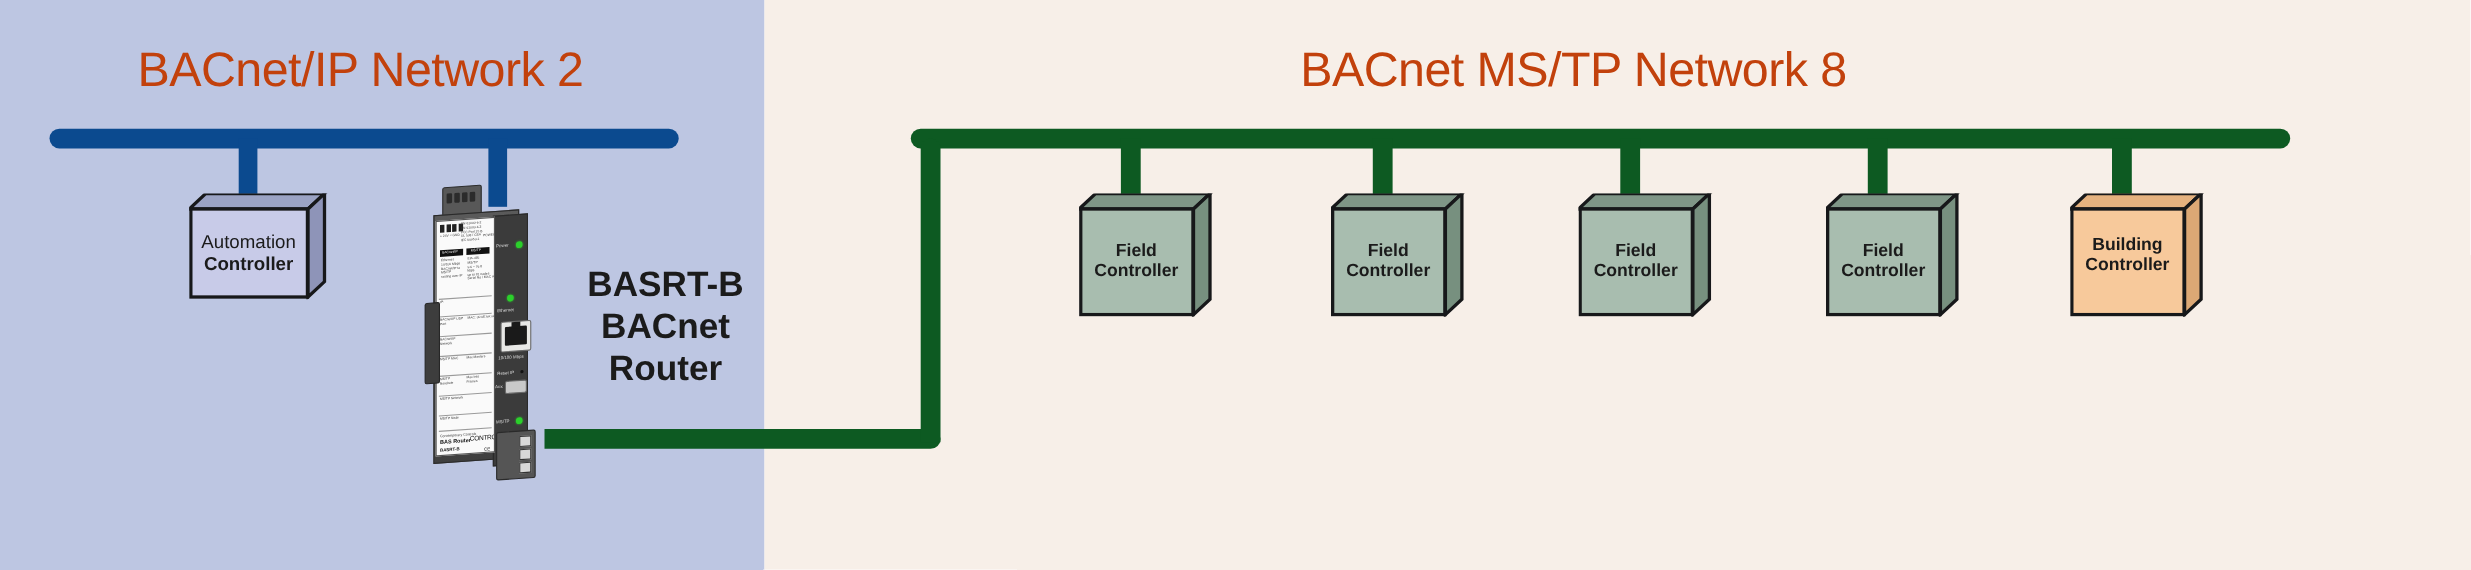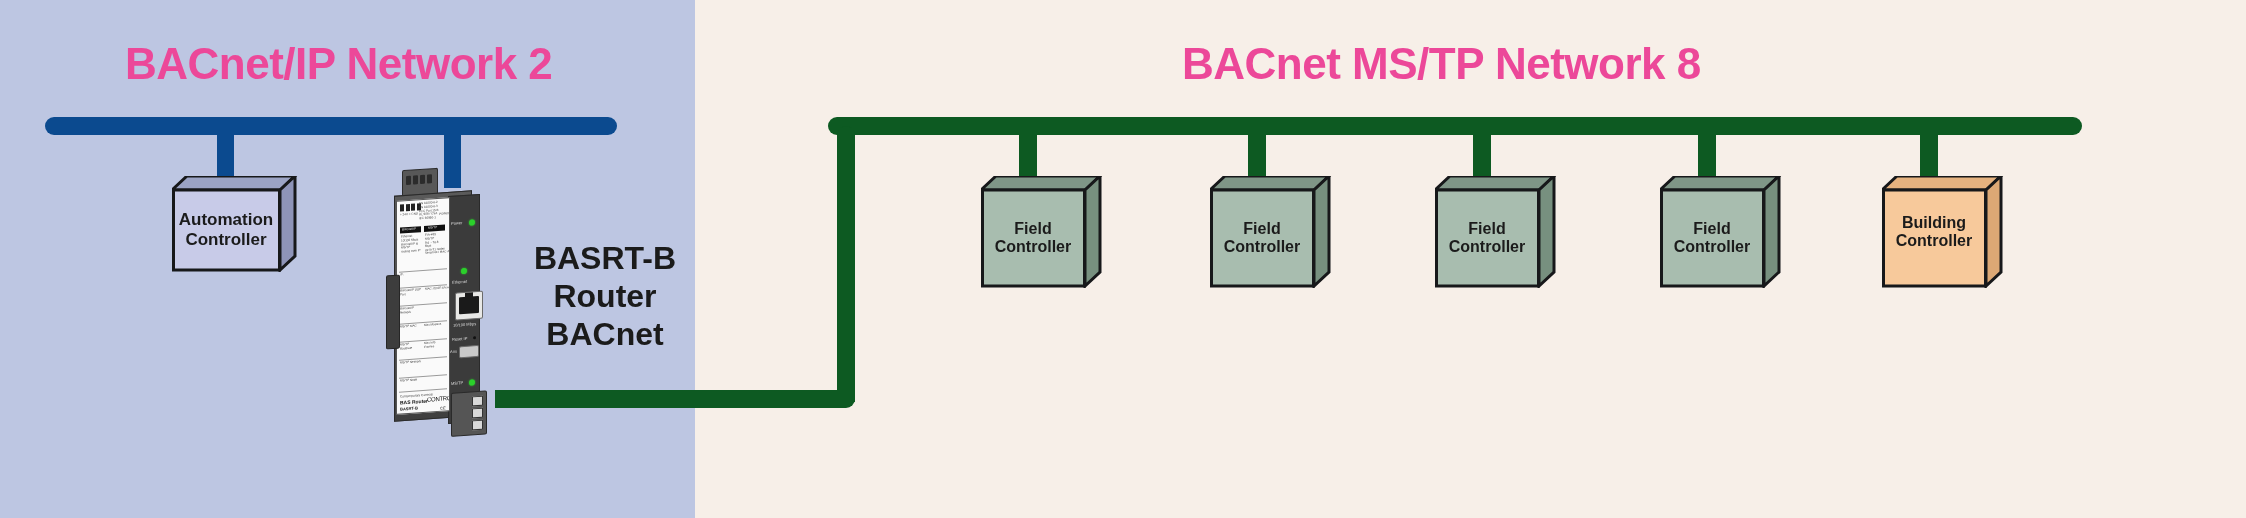--- a/index.html
+++ b/index.html
@@ -4,21 +4,21 @@
 <style>
   html,body{margin:0;padding:0;background:#fff;}
   body{font-family:"Liberation Sans","DejaVu Sans",sans-serif;}
   #stage{position:relative;width:2246px;height:518px;overflow:hidden;}
 
   
   .bg-left{position:absolute;left:0;top:0;width:695px;height:518px;background:#bdc6e2;}
   .bg-right{position:absolute;left:695px;top:0;width:1551px;height:518px;background:#f7efe8;}
 
   
-  .net-title{position:absolute;font-weight:bold;color:#ec4899;white-space:nowrap;
+  .net-title{position:absolute;font-weight:normal;color:#c2410c;white-space:nowrap;
              letter-spacing:-0.5px;}
   #title-left{left:125px;top:39px;font-size:44px;}
   #title-right{left:1182px;top:39px;font-size:44px;}
 
   
   .bus{position:absolute;border-radius:9px;}
   #bus-ip{left:45px;top:117px;width:572px;height:18px;background:#0b4a8f;}
   #bus-mstp{left:828px;top:117px;width:1254px;height:18px;background:#0d5a22;}
 
   .drop{position:absolute;}
@@ -99,21 +99,21 @@
   <div class="drop drop-green" style="left:1698px;top:126px;width:18px;height:56px;"></div>
   <div class="drop drop-green" style="left:1920px;top:126px;width:18px;height:56px;"></div>
 
   <div class="box3d" style="left:172px;top:176px;width:108px;height:96px;">
     <svg width="126" height="96" style="position:absolute;left:0;top:0;">
       <polygon points="0,14 15,0 123,0 108,14" fill="#9ba3c4" stroke="#17181a" stroke-width="3"></polygon>
       <polygon points="108,14 123,0 123,80 108,94" fill="#8e94b8" stroke="#17181a" stroke-width="3"></polygon>
       <rect x="1.5" y="14" width="106" height="80" fill="#c8cbe8" stroke="#17181a" stroke-width="3"></rect>
     </svg>
     <div style="position:absolute;left:2px;top:16px;width:104px;height:76px;display:flex;align-items:center;justify-content:center;flex-direction:column;">
-      <span style="font-size:17px;font-weight:bold;color:#1b1b1b;line-height:1.15;">Automation</span>
+      <span style="font-size:17px;font-weight:normal;color:#1b1b1b;line-height:1.15;">Automation</span>
       <span style="font-size:17px;font-weight:bold;color:#1b1b1b;line-height:1.15;">Controller</span>
     </div>
   </div>
 
   <div class="box3d" style="left:981px;top:176px;width:104px;height:112px;">
     <svg width="122" height="112" style="position:absolute;left:0;top:0;">
       <polygon points="0,14 15,0 119,0 104,14" fill="#7f9687" stroke="#17181a" stroke-width="3"></polygon>
       <polygon points="104,14 119,0 119,96 104,110" fill="#77907f" stroke="#17181a" stroke-width="3"></polygon>
       <rect x="1.5" y="14" width="102" height="96" fill="#a8bdaf" stroke="#17181a" stroke-width="3"></rect>
     </svg>
@@ -260,17 +260,17 @@
       <div style="position:absolute;left:3px;top:205px;font-size:4px;font-weight:bold;color:#111;">BASRT-B</div>
       <div style="position:absolute;left:30px;top:197px;font-size:6px;color:#111;letter-spacing:-0.3px;">CONTROLS</div>
       <div style="position:absolute;left:43px;top:207px;font-size:4px;color:#111;">CE</div>
     </div>
 
     <div class="din-clip"></div>
   </div>
 
   <div id="router-caption">
     <div>BASRT-B</div>
+    <div>BACnet</div>
     <div>Router</div>
-    <div>BACnet</div>
   </div>
 
 </div>
 
 </body></html>

